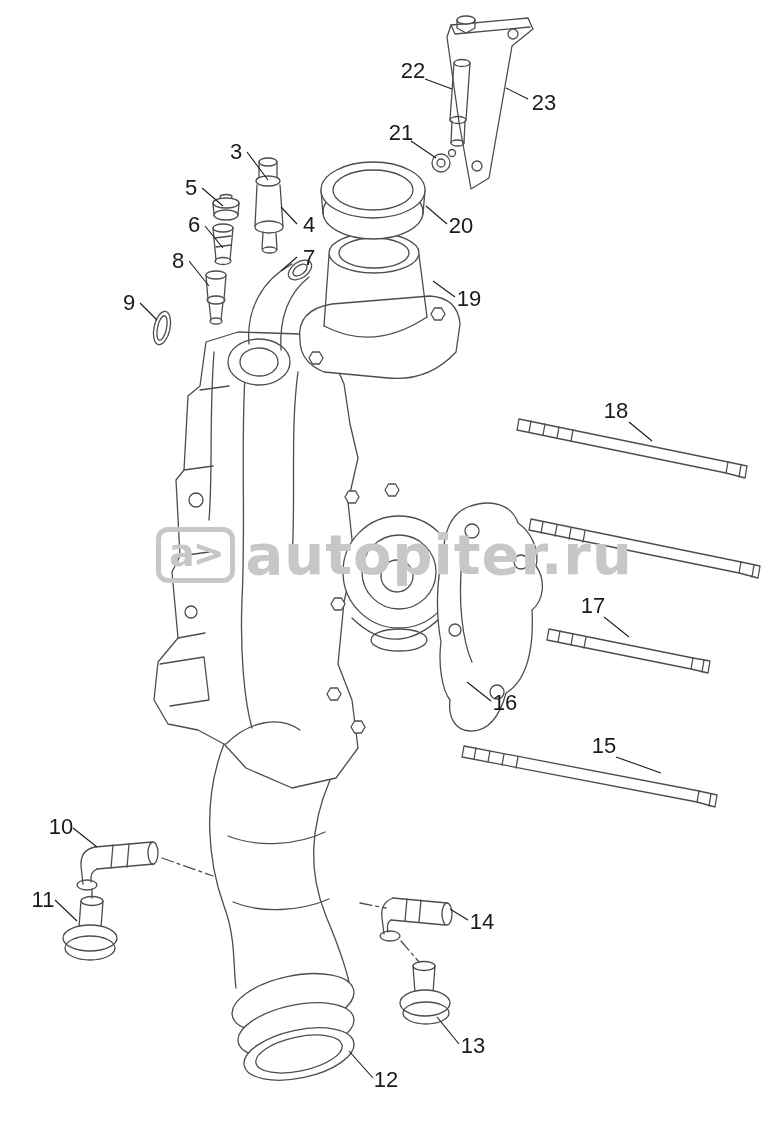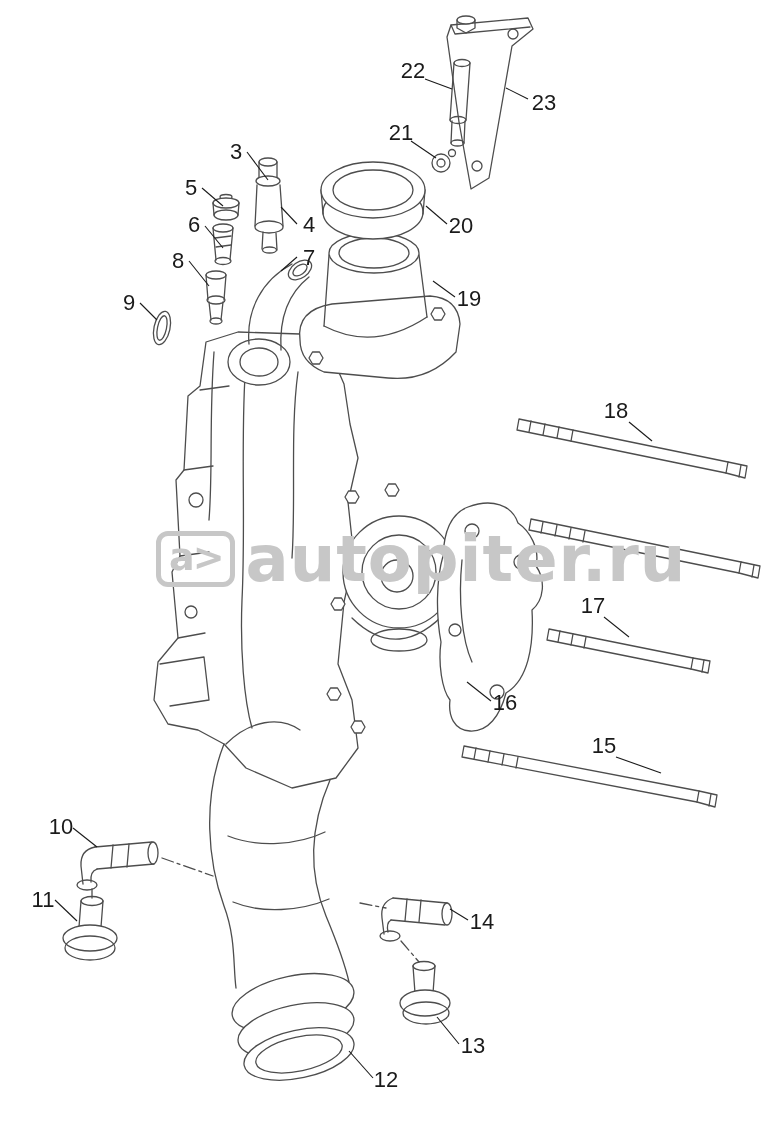--- a/index.html
+++ b/index.html
@@ -18,21 +18,21 @@
     display:flex; align-items:center; gap:10px;
     color:#c7c7c7; font-weight:bold;
     font-family:"DejaVu Sans", sans-serif;
     pointer-events:none; user-select:none;
   }
   .wm-logo {
     font-size:38px; line-height:1; letter-spacing:-2px;
     border:5px solid #c7c7c7; border-radius:12px;
     padding:2px 8px 6px 8px;
   }
-  .wm-text { font-size:64px; line-height:1; letter-spacing:1px;text-align:center; }
+  .wm-text { font-size:56px; line-height:1; letter-spacing:1px;text-align:center; }
 </style>
 </head>
 <body>
 
 <div class="stage">
 
   <svg class="layer" width="772" height="1121" viewBox="0 0 772 1121">
     <g stroke="#4d4d4d" stroke-width="1.3" fill="none" stroke-linejoin="round" stroke-linecap="round">
 
       <g>

